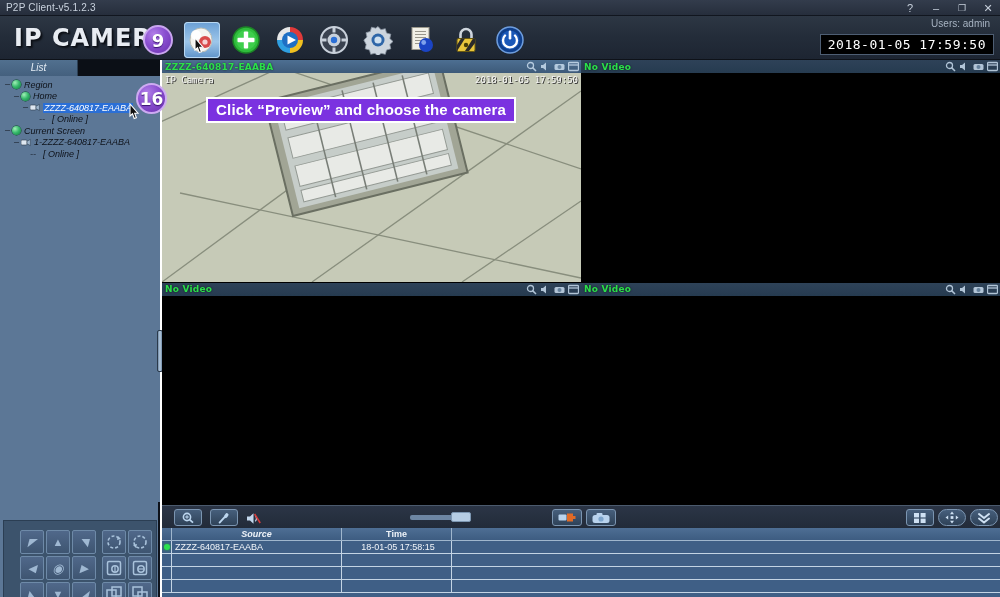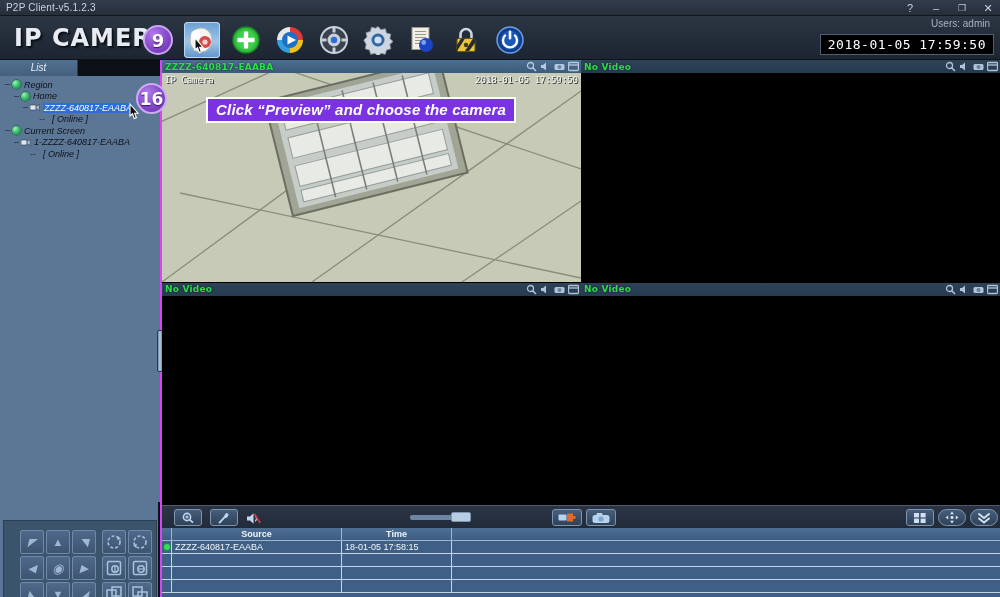--- a/index.html
+++ b/index.html
@@ -1,19 +1,19 @@
 <!DOCTYPE html>
 <html><head>
 <meta charset="utf-8">
 <style>
   * { box-sizing: border-box; margin:0; padding:0; }
   html,body { width:1000px; height:597px; overflow:hidden; background:#12161f; }
   body { font-family:"Liberation Sans", sans-serif; -webkit-font-smoothing:none; }
 
-  #app { position:relative; width:1000px; height:597px; background:#d946ef; }
+  #app { position:relative; width:1000px; height:597px; background:#ffffff; }
 
   
   .titlebar{
     position:absolute; left:0; top:0; width:1000px; height:16px;
     background:linear-gradient(180deg,#333c4c 0%,#262e3c 100%);
     border-bottom:1px solid #11161f;
   }
   .titlebar .apptitle{
     position:absolute; left:6px; top:2px; font-size:10px; color:#c9d2de;
     letter-spacing:.2px;
@@ -134,21 +134,20 @@
           font-family:"DejaVu Sans Mono", monospace; text-shadow:1px 1px 0 #333;}
   .osd-r{ position:absolute; right:3px; top:2px; font-size:9px; color:#f2f2f2;
           font-family:"DejaVu Sans Mono", monospace; text-shadow:1px 1px 0 #333;}
 
   .annot{
     position:absolute; left:44px; top:24px;
     background:#7b32e0; border:2px solid #ffffff;
     color:#fff; font-size:15px; font-weight:bold; padding:2px 8px 3px;
     font-family:"Liberation Sans", sans-serif; white-space:nowrap;
     letter-spacing:.2px;
-    font-style:italic;
   }
 
   
   .botbar{
     position:absolute; left:162px; top:505px; width:838px; height:23px;
     background:linear-gradient(180deg,#2b3546 0%,#222b39 100%);
     border-top:1px solid #4b5a6d;
   }
   .bbtn{
     width:28px;height:17px; background:linear-gradient(180deg,#4b6versus 0%,#33465c 100%);
@@ -157,28 +156,28 @@
     cursor:pointer; position:absolute; top:3px;
   }
   .volbar{ position:absolute; left:248px; top:9px; width:60px; height:5px; background:#6d86a3; border-radius:2px;}
   .volknob{ position:absolute; left:289px; top:6px; width:20px; height:10px; background:#b6cde4; border:1px solid #7d97b2; border-radius:2px;}
 
   
   .table{ position:absolute; left:162px; top:528px; width:838px; height:69px; background:#3f5f86;}
   .thead{ display:flex; height:13px; background:linear-gradient(180deg,#4e6e94 0%,#3d5c81 100%); border-bottom:1px solid #9fb6cd;}
   .th{ font-size:9px; color:#eef3f9; text-align:center; line-height:13px; border-right:1px solid #9fb6cd; font-weight:bold;}
   .th.c0{ width:10px; }
-  .th.c1{ width:170px; }
+  .th.c1{ width:170px;font-style:italic; }
   .th.c2{ width:110px; }
   .th.c3{ flex:1; border-right:none;}
   .trow{ display:flex; height:13px; border-bottom:1px solid #c3d4e4;}
   .td{ font-size:9px; color:#f2f6fa; line-height:13px; border-right:1px solid #c3d4e4; padding-left:3px; overflow:hidden; white-space:nowrap;}
   .td.c0{ width:10px; padding:0; display:flex; align-items:center; justify-content:center;}
   .td.c1{ width:170px; }
-  .td.c2{ width:110px; }
+  .td.c2{ width:110px;text-align:center; }
   .td.c3{ flex:1; border-right:none;}
   .dot{ width:6px;height:6px;border-radius:50%;background:#2ee04f; box-shadow:0 0 3px #1fa93a;}
 
   
   .splitter{ position:absolute; left:157px; top:330px; width:6px; height:42px;
      background:linear-gradient(90deg,#6f8aa7,#b9cde0,#6f8aa7); border:1px solid #2b3a4b; border-radius:2px;}
 
   
   .cursor{ position:absolute; width:14px; height:18px; z-index:40; pointer-events:none;}
 

